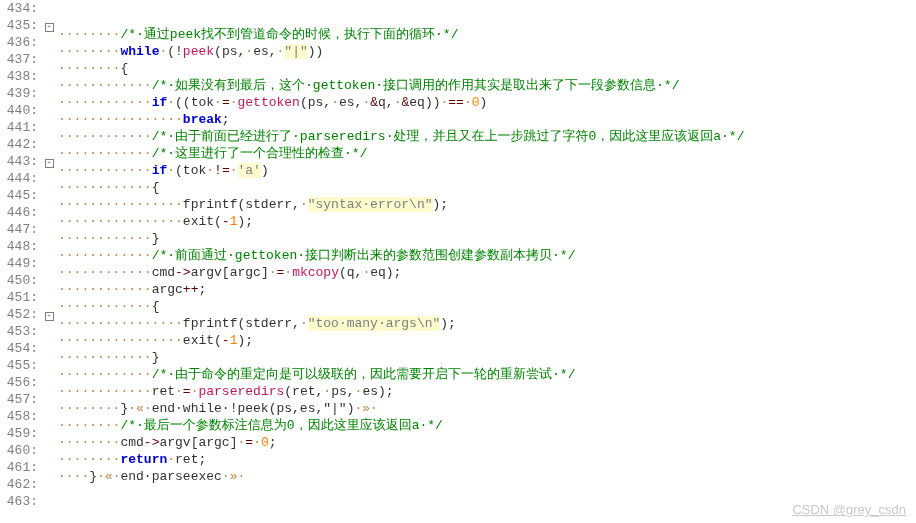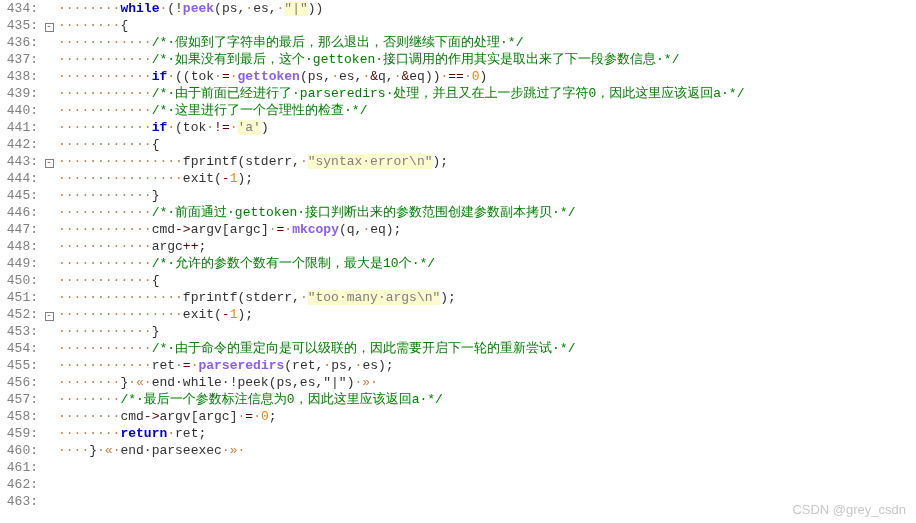--- a/index.html
+++ b/index.html
@@ -6,21 +6,21 @@
   body {
     font-family: "Courier New", Consolas, monospace;
     font-size: 13px;
     background: #ffffff;
     width: 916px;
     height: 523px;
     overflow: hidden;
     position: relative;
     white-space: nowrap;
   }
-  .editor { display: flex; }
+  .editor { display: flex; align-items: center; }
   .gutter {
     width: 42px;
     text-align: right;
     color: #808080;
     user-select: none;
     flex-shrink: 0;
   }
   .gutter div { padding-right: 4px; height: 17px; line-height: 17px; }
   .fold {
     width: 14px;
@@ -50,34 +50,35 @@
     padding-left: 2px;
   }
   .code div.line {
     height: 17px;
     line-height: 17px;
     white-space: pre;
   }
   .ws { color: #c0844f; }           
   .cmt { color: #008000; }          
   .kw { color: #0000cc; font-weight: bold; } 
-  .fn { color: #8b5cf6; font-weight: bold; } 
+  .fn { color: #be185d; font-weight: normal; } 
   .id { color: #333333; }           
   .num { color: #ff8000; }          
   .str { color: #808080; background: #fcfbce; } 
   .op { color: #5c0000; }           
   .macro { color: #7b3f99; }        
   .punc { color: #333333; }
   .watermark {
     position: absolute;
     right: 10px;
     bottom: 6px;
     color: #c8c8c8;
     font-family: Arial, sans-serif;
     font-size: 13px;
+    text-decoration: underline;
   }
 </style>
 </head>
 <body>
 
 <div class="editor">
   <div class="gutter" id="gutter">
       <div>434:</div>
       <div>435:</div>
       <div>436:</div>
@@ -135,36 +136,36 @@
       <div></div>
       <div></div>
       <div></div>
       <div></div>
       <div></div>
       <div></div>
       <div></div>
       <div></div>
     </div>
   <div class="code" id="code">
+      <div class="line"><span class="ws">········</span><span class="cmt">/*·通过peek找不到管道命令的时候，执行下面的循环·*/</span></div>
       <div class="line"><span class="ws">········</span><span class="kw">while</span><span class="ws">·</span><span class="punc">(!</span><span class="fn">peek</span><span class="punc">(</span><span class="id">ps</span><span class="punc">,</span><span class="ws">·</span><span class="id">es</span><span class="punc">,</span><span class="ws">·</span><span class="str">"|"</span><span class="punc">))</span></div>
       <div class="line"><span class="ws">········</span><span class="punc">{</span></div>
-      <div class="line"><span class="ws">············</span><span class="cmt">/*·假如到了字符串的最后，那么退出，否则继续下面的处理·*/</span></div>
       <div class="line"><span class="ws">············</span><span class="cmt">/*·如果没有到最后，这个·gettoken·接口调用的作用其实是取出来了下一段参数信息·*/</span></div>
       <div class="line"><span class="ws">············</span><span class="kw">if</span><span class="ws">·</span><span class="punc">((</span><span class="id">tok</span><span class="ws">·</span><span class="op">=</span><span class="ws">·</span><span class="fn">gettoken</span><span class="punc">(</span><span class="id">ps</span><span class="punc">,</span><span class="ws">·</span><span class="id">es</span><span class="punc">,</span><span class="ws">·</span><span class="op">&amp;</span><span class="id">q</span><span class="punc">,</span><span class="ws">·</span><span class="op">&amp;</span><span class="id">eq</span><span class="punc">))</span><span class="ws">·</span><span class="op">==</span><span class="ws">·</span><span class="num">0</span><span class="punc">)</span></div>
+      <div class="line"><span class="ws">················</span><span class="kw">break</span><span class="punc">;</span></div>
       <div class="line"><span class="ws">············</span><span class="cmt">/*·由于前面已经进行了·parseredirs·处理，并且又在上一步跳过了字符0，因此这里应该返回a·*/</span></div>
       <div class="line"><span class="ws">············</span><span class="cmt">/*·这里进行了一个合理性的检查·*/</span></div>
       <div class="line"><span class="ws">············</span><span class="kw">if</span><span class="ws">·</span><span class="punc">(</span><span class="id">tok</span><span class="ws">·</span><span class="op">!=</span><span class="ws">·</span><span class="str">'a'</span><span class="punc">)</span></div>
       <div class="line"><span class="ws">············</span><span class="punc">{</span></div>
       <div class="line"><span class="ws">················</span><span class="id">fprintf</span><span class="punc">(</span><span class="id">stderr</span><span class="punc">,</span><span class="ws">·</span><span class="str">"syntax·error\n"</span><span class="punc">);</span></div>
       <div class="line"><span class="ws">················</span><span class="id">exit</span><span class="punc">(</span><span class="op">-</span><span class="num">1</span><span class="punc">);</span></div>
       <div class="line"><span class="ws">············</span><span class="punc">}</span></div>
       <div class="line"><span class="ws">············</span><span class="cmt">/*·前面通过·gettoken·接口判断出来的参数范围创建参数副本拷贝·*/</span></div>
       <div class="line"><span class="ws">············</span><span class="id">cmd</span><span class="op">-&gt;</span><span class="id">argv</span><span class="punc">[</span><span class="id">argc</span><span class="punc">]</span><span class="ws">·</span><span class="op">=</span><span class="ws">·</span><span class="fn">mkcopy</span><span class="punc">(</span><span class="id">q</span><span class="punc">,</span><span class="ws">·</span><span class="id">eq</span><span class="punc">);</span></div>
       <div class="line"><span class="ws">············</span><span class="id">argc</span><span class="op">++</span><span class="punc">;</span></div>
-      <div class="line"><span class="ws">············</span><span class="cmt">/*·允许的参数个数有一个限制，最大是10个·*/</span></div>
       <div class="line"><span class="ws">············</span><span class="punc">{</span></div>
       <div class="line"><span class="ws">················</span><span class="id">fprintf</span><span class="punc">(</span><span class="id">stderr</span><span class="punc">,</span><span class="ws">·</span><span class="str">"too·many·args\n"</span><span class="punc">);</span></div>
       <div class="line"><span class="ws">················</span><span class="id">exit</span><span class="punc">(</span><span class="op">-</span><span class="num">1</span><span class="punc">);</span></div>
       <div class="line"><span class="ws">············</span><span class="punc">}</span></div>
       <div class="line"><span class="ws">············</span><span class="cmt">/*·由于命令的重定向是可以级联的，因此需要开启下一轮的重新尝试·*/</span></div>
       <div class="line"><span class="ws">············</span><span class="id">ret</span><span class="ws">·</span><span class="op">=</span><span class="ws">·</span><span class="fn">parseredirs</span><span class="punc">(</span><span class="id">ret</span><span class="punc">,</span><span class="ws">·</span><span class="id">ps</span><span class="punc">,</span><span class="ws">·</span><span class="id">es</span><span class="punc">);</span></div>
       <div class="line"><span class="ws">········</span><span class="punc">}</span><span class="ws">·«·</span><span class="id">end·while·!peek(ps,es,"|")</span><span class="ws">·»·</span></div>
       <div class="line"><span class="ws">········</span><span class="cmt">/*·最后一个参数标注信息为0，因此这里应该返回a·*/</span></div>
       <div class="line"><span class="ws">········</span><span class="id">cmd</span><span class="op">-&gt;</span><span class="id">argv</span><span class="punc">[</span><span class="id">argc</span><span class="punc">]</span><span class="ws">·</span><span class="op">=</span><span class="ws">·</span><span class="num">0</span><span class="punc">;</span></div>
       <div class="line"><span class="ws">········</span><span class="kw">return</span><span class="ws">·</span><span class="id">ret</span><span class="punc">;</span></div>

